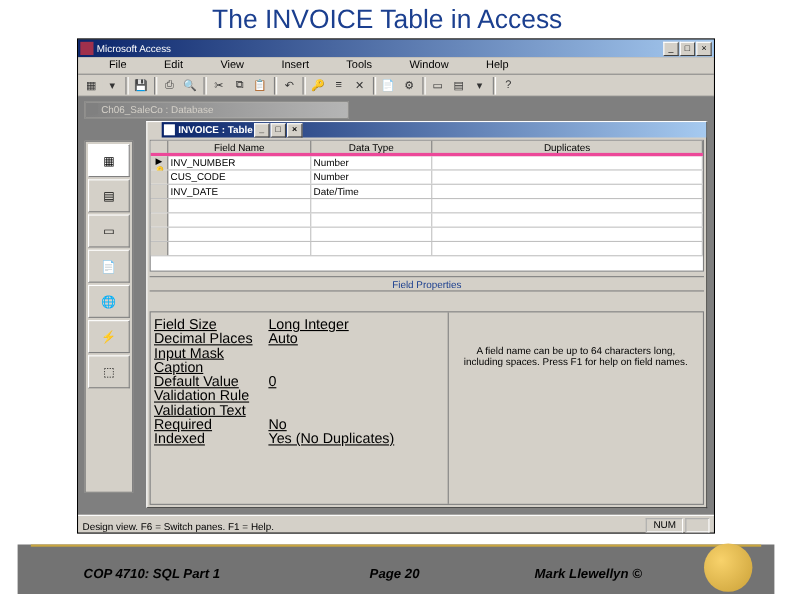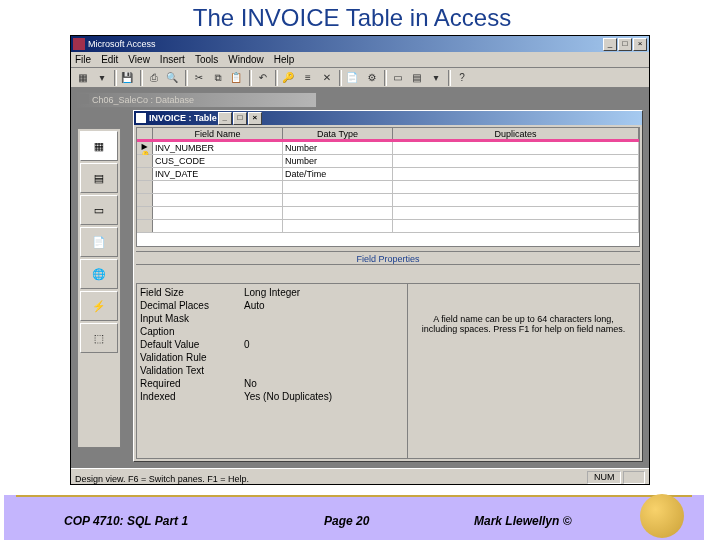--- a/index.html
+++ b/index.html
@@ -8,34 +8,34 @@
 
   .title { color: #1b3f8f; font-size: 24px; text-align: center; padding: 4px 0 2px; font-family: Arial, sans-serif; }
 
   .app { position: absolute; left: 70px; top: 35px; width: 580px; height: 450px; border: 1px solid #000; background: #7f7f7f; font-size: 9px; }
   .titlebar { height: 16px; background: linear-gradient(to right, #0a246a, #a6caf0); color: #fff; display: flex; align-items: center; padding: 0 2px; }
   .titlebar .icon { width: 12px; height: 12px; background: #a0304c; margin-right: 3px; }
   .titlebar .spacer { flex: 1; }
   .win-btn { width: 14px; height: 13px; background: #d4d0c8; border: 1px solid #fff; border-right-color: #404040; border-bottom-color: #404040; margin-left: 1px; font-size: 8px; text-align: center; line-height: 10px; color: #000; }
 
   .menubar { height: 16px; background: #d4d0c8; display: flex; align-items: center; padding: 0 4px; border-bottom: 1px solid #808080; font-size: 10px; }
-  .menubar span { margin-right: 10px; color: #000; }
+  .menubar span { margin-right: 10px; color: #000; margin-left: 24px; }
 
   .toolbar { height: 20px; background: #d4d0c8; border-bottom: 1px solid #808080; display: flex; align-items: center; padding: 0 3px; }
   .tool-btn { width: 18px; height: 17px; border: 1px solid #d4d0c8; margin-right: 1px; display: flex; align-items: center; justify-content: center; font-size: 10px; color: #333; }
   .tool-sep { width: 3px; height: 16px; border-left: 1px solid #808080; border-right: 1px solid #fff; margin: 0 2px; }
 
   .mdi { position: absolute; left: 0; top: 52px; right: 0; bottom: 16px; background: #7f7f7f; }
 
   .db-win { position: absolute; left: 6px; top: 4px; width: 240px; height: 16px; background: #d4d0c8; border: 1px solid #808080; }
   .db-win .tb { height: 14px; background: linear-gradient(to right, #808080, #b5b5b5); color: #d4d0c8; font-size: 9px; padding-left: 14px; line-height: 14px; position: relative; }
   .db-win .tb::before { content: ""; position: absolute; left: 1px; top: 1px; width: 10px; height: 10px; background: #808080; }
 
   .tbl-win { position: absolute; left: 62px; top: 22px; right: 6px; bottom: 6px; background: #d4d0c8; border: 1px solid #fff; border-right-color: #404040; border-bottom-color: #404040; }
-  .tbl-titlebar { height: 14px; background: linear-gradient(to right, #0a246a, #a6caf0); color: #fff; display: flex; align-items: center; padding: 0 2px; font-size: 9px; font-weight: bold; }
+  .tbl-titlebar { height: 14px; background: linear-gradient(to right, #0a246a, #a6caf0); color: #fff; display: flex; align-items: center; padding: 0 2px; font-size: 9px; font-weight: bold; margin-left: 13px; }
   .tbl-titlebar .icon { width: 10px; height: 10px; background: #fff; margin-right: 3px; }
 
   .design-grid { position: absolute; left: 2px; top: 16px; right: 2px; height: 120px; background: #fff; border: 1px solid #808080; font-size: 9px; }
   .grid-head { display: flex; background: #d4d0c8; height: 14px; border-bottom: 3px solid #ec4899; }
   .grid-head div { border-right: 1px solid #808080; text-align: center; line-height: 13px; }
   .col-sel { width: 16px; }
   .col-fn { width: 130px; }
   .col-dt { width: 110px; }
   .col-desc { flex: 1; }
   .grid-row { display: flex; height: 13px; border-bottom: 1px solid #c0c0c0; }
@@ -47,31 +47,31 @@
   .sidebar .sb-btn { width: 38px; height: 30px; margin: 2px auto; border: 1px solid #fff; border-right-color: #808080; border-bottom-color: #808080; display: flex; align-items: center; justify-content: center; font-size: 11px; }
   .sidebar .sb-btn.active { background: #fff; }
 
   .props-divider { position: absolute; left: 2px; right: 2px; top: 140px; height: 14px; background: #d4d0c8; text-align: center; font-size: 9px; line-height: 14px; color: #1b3f8f; border-top: 1px solid #808080; border-bottom: 1px solid #808080; }
 
   .props-area { position: absolute; left: 2px; right: 2px; top: 156px; bottom: 2px; background: #d4d0c8; }
   .tabs { display: flex; height: 16px; }
   .tab { padding: 1px 8px; border: 1px solid #808080; border-bottom: none; background: #d4d0c8; font-size: 9px; margin-right: 1px; }
   .tab.active { background: #d4d0c8; border-bottom: 1px solid #d4d0c8; position: relative; top: 1px; }
   .props-pane { position: absolute; left: 0; top: 16px; right: 0; bottom: 0; border: 1px solid #808080; display: flex; background: #d4d0c8; }
-  .props-left { width: 270px; padding: 3px; font-size: 10px; }
+  .props-left { width: 270px; padding: 3px; font-size: 13px; text-decoration: underline; }
   .prop-row { display: flex; height: 13px; }
   .prop-label { width: 100px; }
   .prop-val { flex: 1; padding-left: 4px; }
   .props-right { flex: 1; border-left: 1px solid #808080; padding: 30px 8px; font-size: 9px; text-align: center; color: #000; }
 
   .statusbar { position: absolute; left: 0; right: 0; bottom: 0; height: 16px; background: #d4d0c8; border-top: 1px solid #fff; font-size: 9px; display: flex; align-items: flex-end; padding: 0 4px; }
   .statusbar .spacer { flex: 1; }
   .status-seg { border: 1px inset #fff; padding: 0 6px; margin-left: 2px; height: 13px; line-height: 11px; }
 
-  .footer-band { position: absolute; left: 4px; right: 0; bottom: 0; height: 45px; background: #c4b5fd; }
+  .footer-band { position: absolute; left: 16px; right: 0; bottom: 0; height: 45px; background: #737373; }
   .footer-rule { position: absolute; left: 12px; right: 12px; top: 0; height: 2px; background: #c9a640; }
   .footer-txt { position: absolute; bottom: 12px; font-size: 12px; font-weight: bold; font-style: italic; font-family: Arial, sans-serif; }
   .ft-l { left: 60px; }
   .ft-c { left: 320px; }
   .ft-r { left: 470px; }
   .logo { position: absolute; right: 20px; bottom: 2px; width: 44px; height: 44px; border-radius: 50%; background: radial-gradient(circle at 35% 35%, #f8d26b, #caa037); }
 </style>
 </head>
 <body>
 

